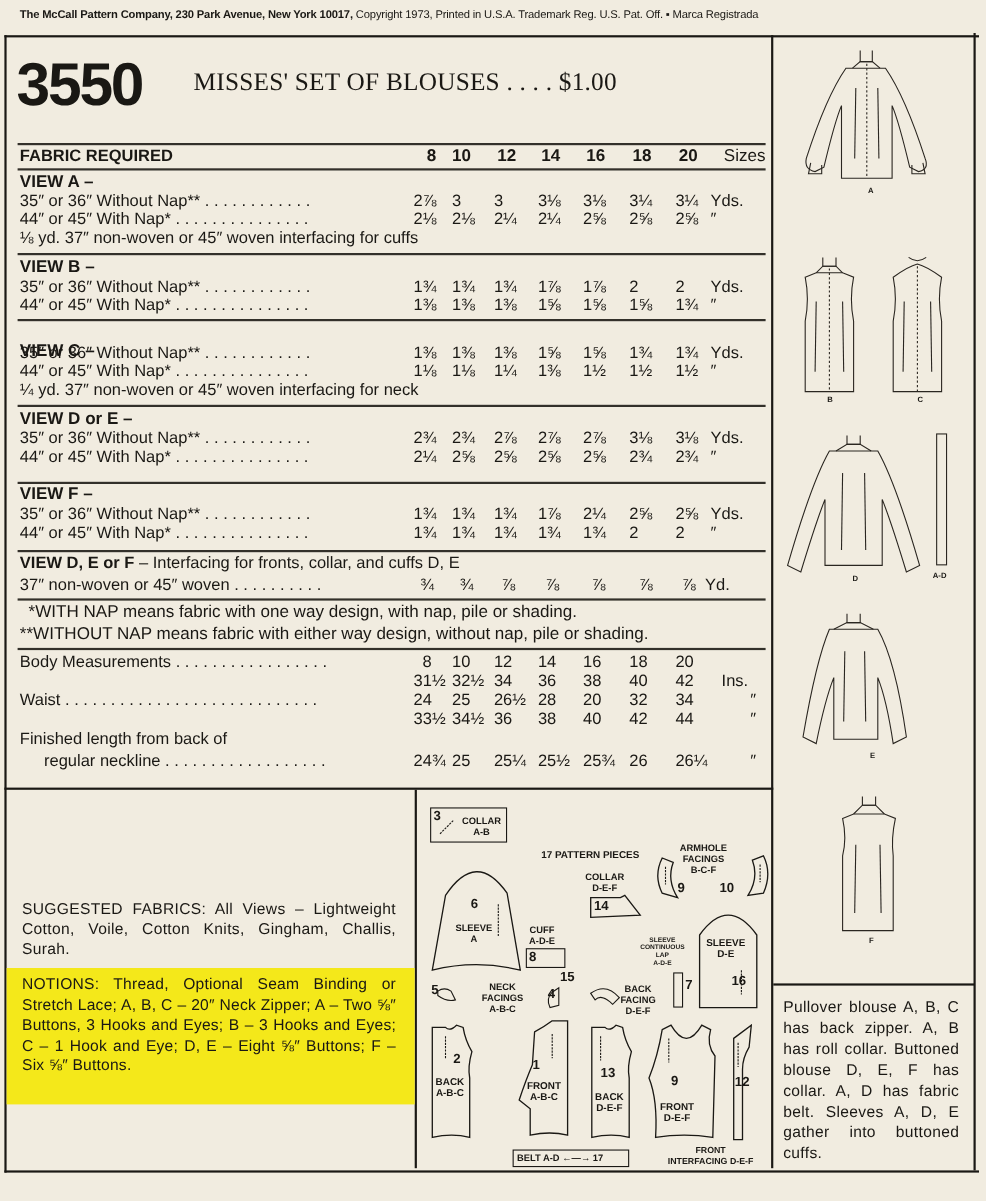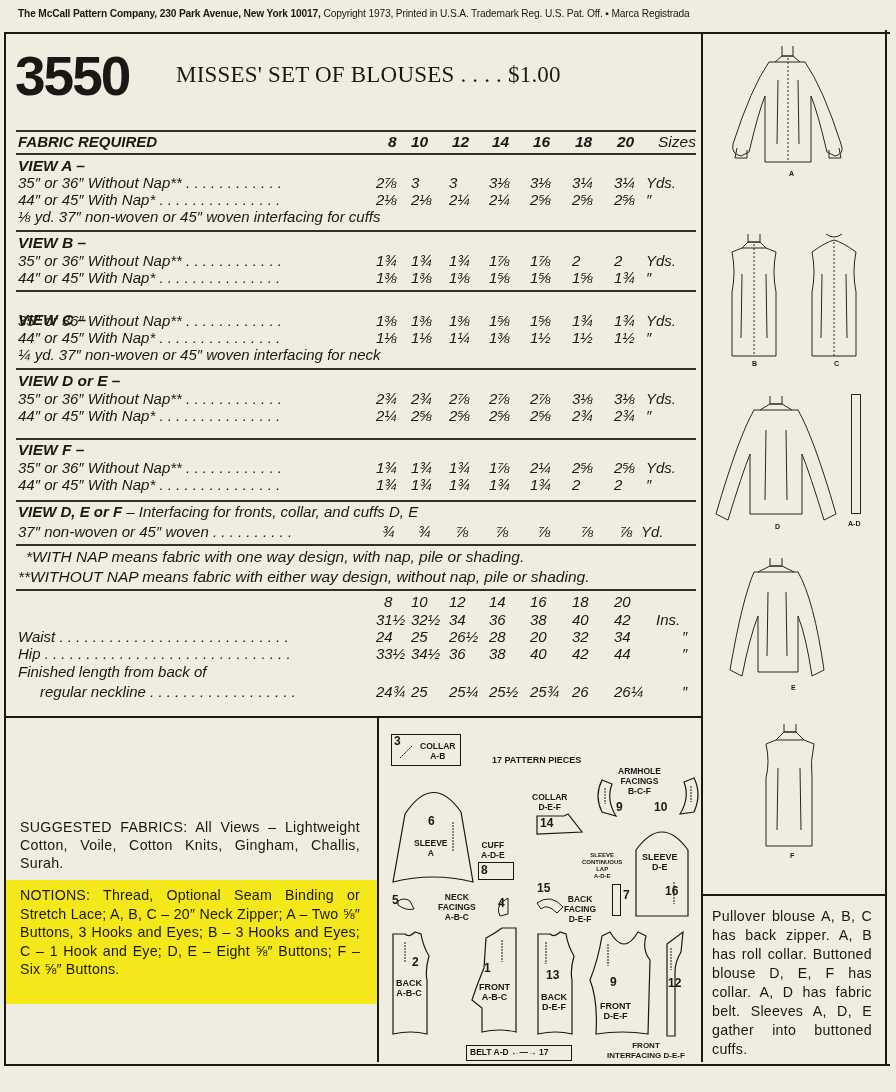--- a/index.html
+++ b/index.html
@@ -29,21 +29,21 @@
 
   .title-num {
     position:absolute; left:15px; top:49px; font-size:55px; font-weight:bold; letter-spacing:-2px; line-height:1;
   }
   .title-text {
     position:absolute; left:176px; top:62px; font-family:"Liberation Serif", "DejaVu Serif", serif;
     font-size:23px; letter-spacing:0.2px; white-space:nowrap;
   }
   .rule { position:absolute; left:16px; width:680px; height:1.5px; background:#33302a; }
 
-  .row { position:absolute; left:18px; width:680px; height:17px; font-size:15px; white-space:nowrap; line-height:17px;font-style:italic; }
+  .row { position:absolute; left:18px; width:680px; height:17px; font-size:15px; white-space:nowrap; line-height:17px; }
   .row .lbl { position:absolute; left:0; }
   .row .v { position:absolute; text-align:left; }
   .hdr { font-weight:bold; }
   .viewhd { font-weight:bold; font-size:15.5px; }
   .fnote { font-size:15.5px; }
 
   .col0 { left:358px; } .col1 { left:393px; } .col2 { left:431px; } .col3 { left:471px; }
   .col4 { left:512px; } .col5 { left:554px; } .col6 { left:596px; } .unit { left:628px; }
 
   .sizes-hdr .v { font-weight:normal; font-size:15.5px; }
@@ -260,20 +260,21 @@
 
 <div class="row fnote" style="top:548px; left:26px;">
     <span class="lbl">*WITH NAP means fabric with one way design, with nap, pile or shading.</span>
   </div>
 <div class="row fnote" style="top:568px;">
     <span class="lbl">**WITHOUT NAP means fabric with either way design, without nap, pile or shading.</span>
   </div>
 <div class="rule" style="top:589px;"></div>
 
 <div class="row" style="top:593px;">
+  <span class="lbl">Body Measurements . . . . . . . . . . . . . . . . .</span>
   <span class="v" style="left:366px">8</span>
   <span class="v" style="left:393px">10</span>
   <span class="v" style="left:431px">12</span>
   <span class="v" style="left:471px">14</span>
   <span class="v" style="left:512px">16</span>
   <span class="v" style="left:554px">18</span>
   <span class="v" style="left:596px">20</span>
 </div>
 <div class="row" style="top:611px;">
   <span class="v col0">31½</span>
@@ -290,21 +291,20 @@
   <span class="v col0">24</span>
   <span class="v col1">25</span>
   <span class="v col2">26½</span>
   <span class="v col3">28</span>
   <span class="v col4">20</span>
   <span class="v col5">32</span>
   <span class="v col6">34</span>
   <span class="v" style="left:664px">″</span>
 </div>
 <div class="row" style="top:645px;">
-  <span class="lbl">Hip . . . . . . . . . . . . . . . . . . . . . . . . . . . . . .</span>
   <span class="v col0">33½</span>
   <span class="v col1">34½</span>
   <span class="v col2">36</span>
   <span class="v col3">38</span>
   <span class="v col4">40</span>
   <span class="v col5">42</span>
   <span class="v col6">44</span>
   <span class="v" style="left:664px">″</span>
 </div>
 <div class="row" style="top:663px;">
@@ -320,21 +320,21 @@
   <span class="v col5">26</span>
   <span class="v col6">26¼</span>
   <span class="v" style="left:664px">″</span>
 </div>
 
 <div class="fabrics">SUGGESTED FABRICS: All Views – Lightweight Cotton, Voile, Cotton Knits, Gingham, Challis, Surah.</div>
 <div class="notions-bg"></div>
 <div class="notions">NOTIONS: Thread, Optional Seam Binding or Stretch Lace; A, B, C – 20″ Neck Zipper; A – Two ⅝″ Buttons, 3 Hooks and Eyes; B – 3 Hooks and Eyes; C – 1 Hook and Eye; D, E – Eight ⅝″ Buttons; F – Six ⅝″ Buttons.</div>
 
 <div>
-  <div class="pp" style="left:492px; top:755px; font-size:9px;">17 PATTERN PIECES</div>
+  <div class="pp" style="left:492px; top:772px; font-size:9px;">17 PATTERN PIECES</div>
 
   <div class="box" style="left:391px; top:734px; width:68px; height:30px;"></div>
   <div class="ppnum" style="left:394px; top:734px;">3</div>
   <svg width="20" height="20" style="left:398px;top:742px;">
       <line x1="2" y1="16" x2="14" y2="4" stroke="#1a1814" stroke-width="1" stroke-dasharray="2,1"></line>
     </svg>
   <div class="pp" style="left:420px; top:741px;"><span>COLLAR</span><br><span>A-B</span></div>
 
   <div class="pp" style="left:618px; top:766px;"><span>ARMHOLE</span><br><span>FACINGS</span><br><span>B-C-F</span></div>
   <svg width="30" height="40" style="left:594px;top:778px;">
@@ -379,21 +379,21 @@
   <div class="ppnum" style="left:392px; top:893px;">5</div>
   <svg width="20" height="14" style="left:398px;top:897px;">
       <path d="M0 4 Q6 0 12 4 L16 12 Q8 14 0 8 Z" fill="none" stroke="#1a1814" stroke-width="1"></path>
     </svg>
   <div class="pp" style="left:438px; top:892px;"><span>NECK</span><br><span>FACINGS</span><br><span>A-B-C</span></div>
   <div class="ppnum" style="left:498px; top:896px;">4</div>
   <svg width="14" height="20" style="left:496px;top:898px;">
       <path d="M12 0 L12 16 L4 18 Q0 10 6 4 Z" fill="none" stroke="#1a1814" stroke-width="1"></path>
     </svg>
 
-  <div class="ppnum" style="left:537px; top:881px;">15</div>
+  <div class="ppnum" style="left:509px; top:881px;">15</div>
   <svg width="28" height="18" style="left:537px;top:897px;">
       <path d="M0 6 Q14 -4 26 10 L20 16 Q10 6 4 12 Z" fill="none" stroke="#1a1814" stroke-width="1"></path>
     </svg>
   <div class="pp" style="left:564px; top:894px;"><span>BACK</span><br><span>FACING</span><br><span>D-E-F</span></div>
 
   <svg width="44" height="108" style="left:391px;top:930px;">
       <path d="M2 4 L14 4 Q18 8 24 2 L30 4 Q32 16 38 26 Q34 40 36 50 L36 104 Q20 100 2 104 Z" fill="none" stroke="#1a1814" stroke-width="1.2"></path>
       <line x1="14" y1="12" x2="14" y2="32" stroke="#1a1814" stroke-dasharray="2,1"></line>
     </svg>
   <div class="ppnum" style="left:412px; top:955px;">2</div>

